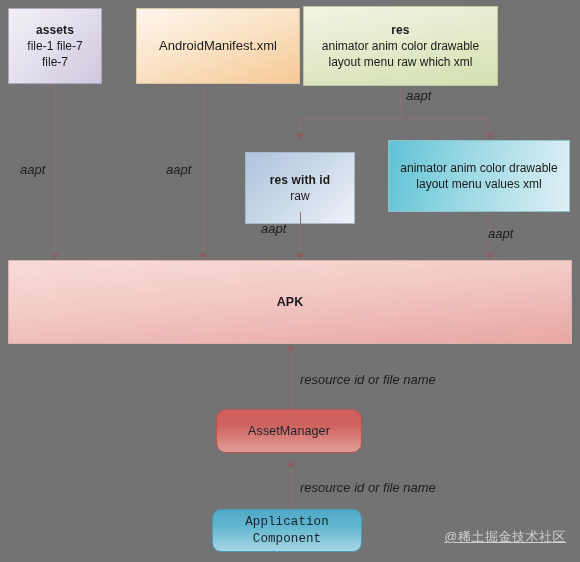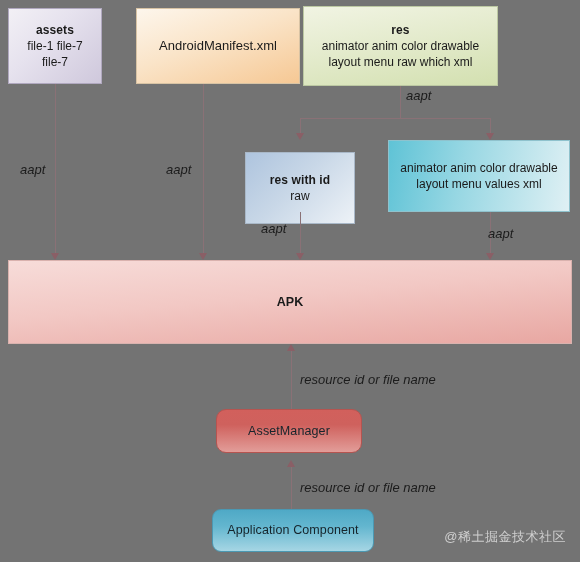--- a/index.html
+++ b/index.html
@@ -71,24 +71,25 @@
     background: linear-gradient(175deg, #f7dcd9 0%, #f2c8c4 45%, #e8a7a2 100%);
     border-color: #d9b2ae;
   }
   #node-assetmanager {
     left: 216px; top: 409px; width: 146px; height: 44px;
     border-radius: 10px;
     background: linear-gradient(180deg, #d2605c 0%, #cf615d 35%, #e29d99 100%);
     border-color: #b55450;
   }
   #node-appcomponent {
-    left: 212px; top: 509px; width: 162px; height: 43px;
+    left: 212px; top: 509px; width: 150px; height: 43px;
     border-radius: 9px;
     background: linear-gradient(180deg, #4fa9c6 0%, #63b6cf 40%, #a6d6e4 100%);
     border-color: #4b98b2;
+    font-family: Liberation Mono, monospace;
   }
   #node-assetmanager .title,
   #node-appcomponent .title {
     font-weight: normal;
     font-size: 12.5px;
     color: #16242b;
   }
 
   
   .vline {
@@ -120,20 +121,21 @@
 
   
   #watermark {
     position: absolute;
     right: 14px;
     bottom: 16px;
     font-size: 13px;
     color: #cfcfcf;
     letter-spacing: .5px;
     user-select: none;
+    text-decoration: underline;
   }
 </style>
 </head>
 <body>
 
 <div id="canvas">
 
   <div class="node" id="node-assets">
     <div class="title">assets</div>
     <div class="line">file-1 file-7</div>

